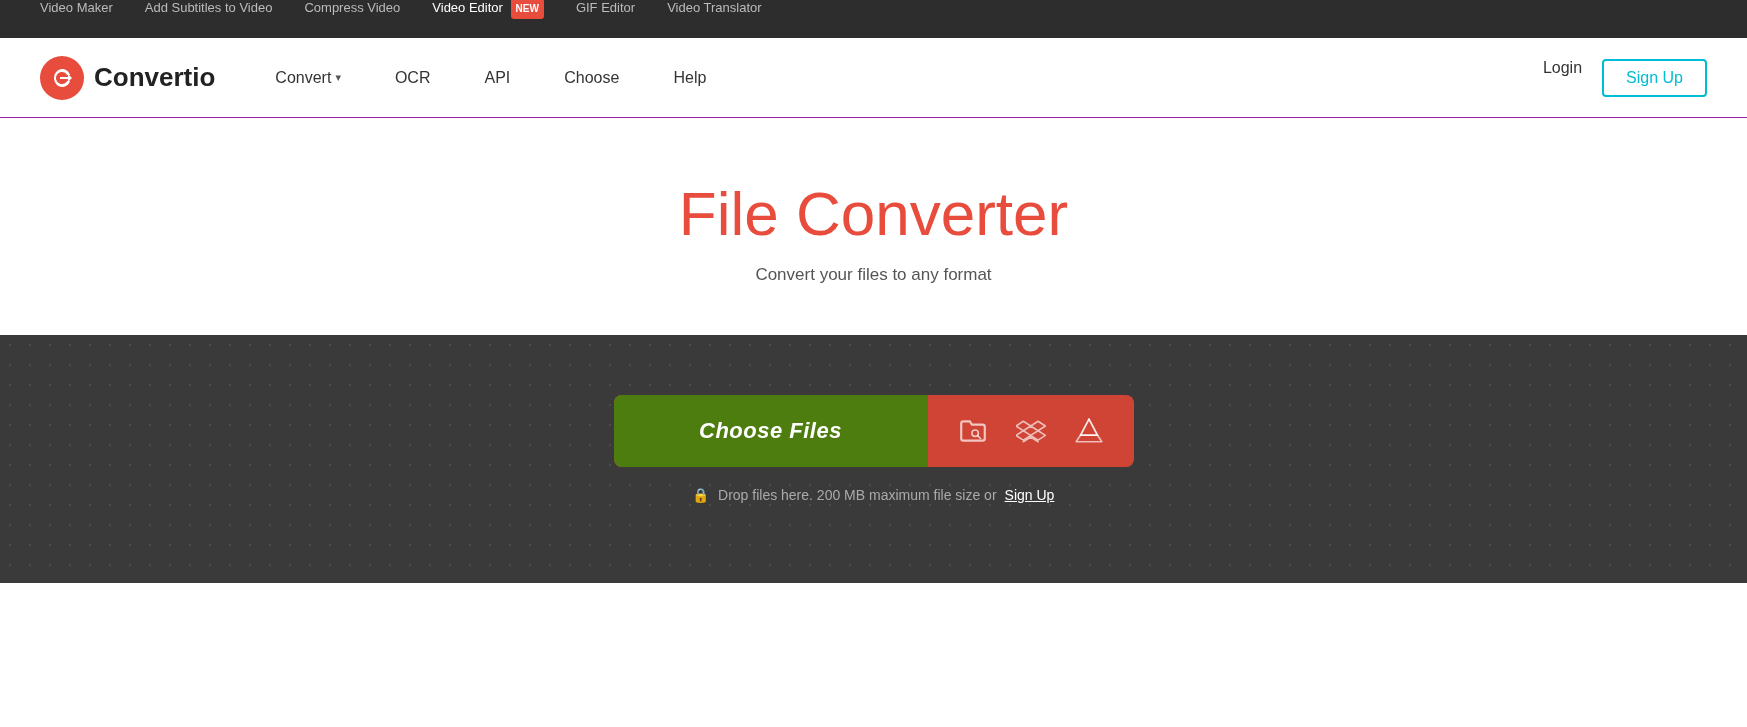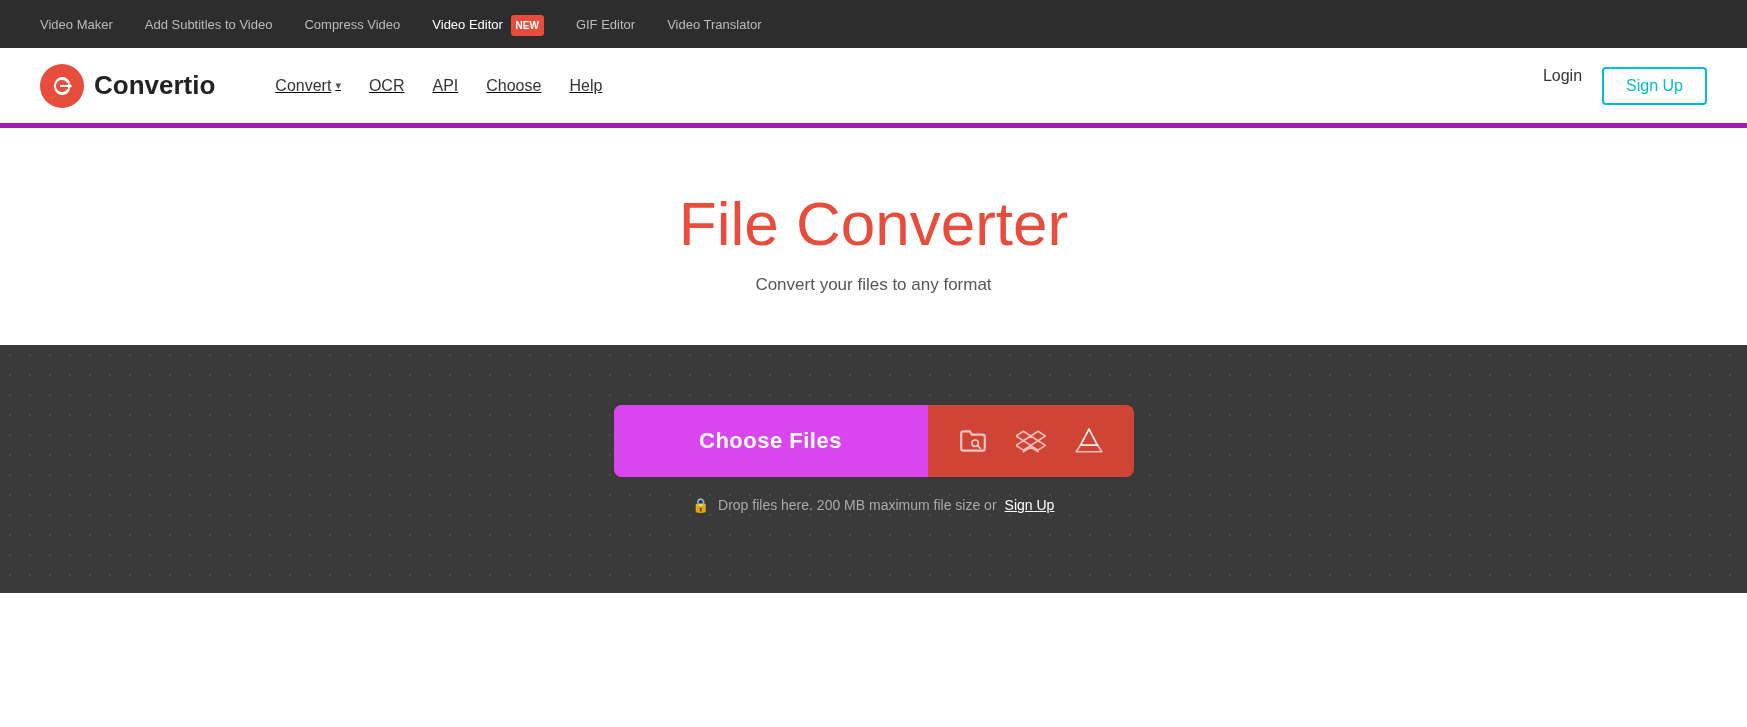--- a/index.html
+++ b/index.html
@@ -2,23 +2,22 @@
 <html><head>
   <meta charset="utf-8">
   <style>
     * { margin: 0; padding: 0; box-sizing: border-box; }
     body { font-family: 'Segoe UI', Arial, sans-serif; background: #fff; }
 
     
     .top-bar {
       background: #2d2d2d;
       display: flex;
-      align-items: center;
       padding: 0 40px;
-      height: 48px;
+      height: 38px;
       gap: 32px;
     }
     .top-bar a {
       color: #bbb;
       text-decoration: none;
       font-size: 13px;
       white-space: nowrap;
       cursor: pointer;
     }
     .top-bar a.active { color: #fff; font-weight: 500; }
@@ -32,21 +31,21 @@
       margin-left: 4px;
       vertical-align: middle;
     }
 
     
     .main-header {
       display: flex;
       align-items: center;
       padding: 3px 40px;
       height: 80px;
-      border-bottom: 5px solid #a21caf;
+      border-bottom: 1px solid #a21caf;
       background: #fff;
     }
     .logo-area {
       display: flex;
       align-items: center;
       gap: 10px;
       text-decoration: none;
       margin-right: 60px;
     }
     .logo-icon {
@@ -54,23 +53,22 @@
       height: 44px;
     }
     .logo-text {
       font-size: 26px;
       font-weight: 700;
       color: #222;
     }
     .main-nav {
       display: flex;
       align-items: center;
-      gap: 28px;
+      gap: 54px;
       flex: 1;
-      text-decoration: underline;
     }
     .nav-item {
       color: #333;
       font-size: 16px;
       text-decoration: none;
       cursor: pointer;
       display: flex;
       align-items: center;
       gap: 4px;
     }
@@ -134,30 +132,31 @@
       align-items: center;
       background: #e74c3c;
       border-radius: 8px;
       overflow: hidden;
       height: 72px;
       width: 520px;
       cursor: pointer;
     }
 
     .choose-files-btn {
-      background: #d946ef;
+      background: #4d7c0f;
       color: #fff;
       font-size: 22px;
       font-weight: 600;
       border: none;
       padding: 0 36px;
       height: 100%;
       cursor: pointer;
       flex: 1;
       letter-spacing: 0.5px;
+      font-style: italic;
     }
 
     .upload-icons {
       display: flex;
       align-items: center;
       gap: 0;
       padding: 0 16px;
       height: 100%;
       background: rgba(0,0,0,0.1);
     }

